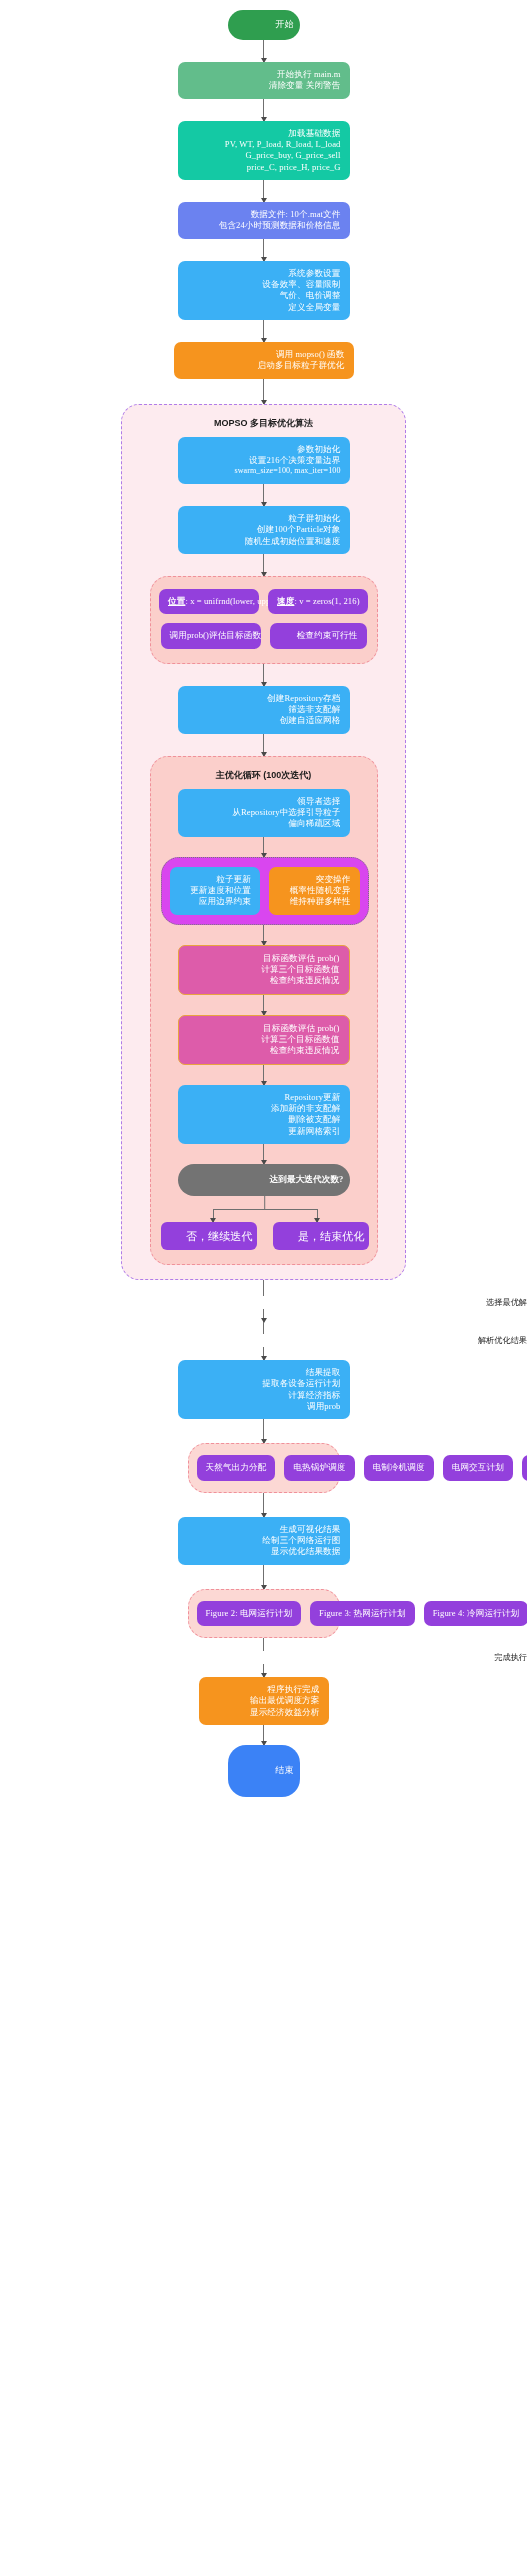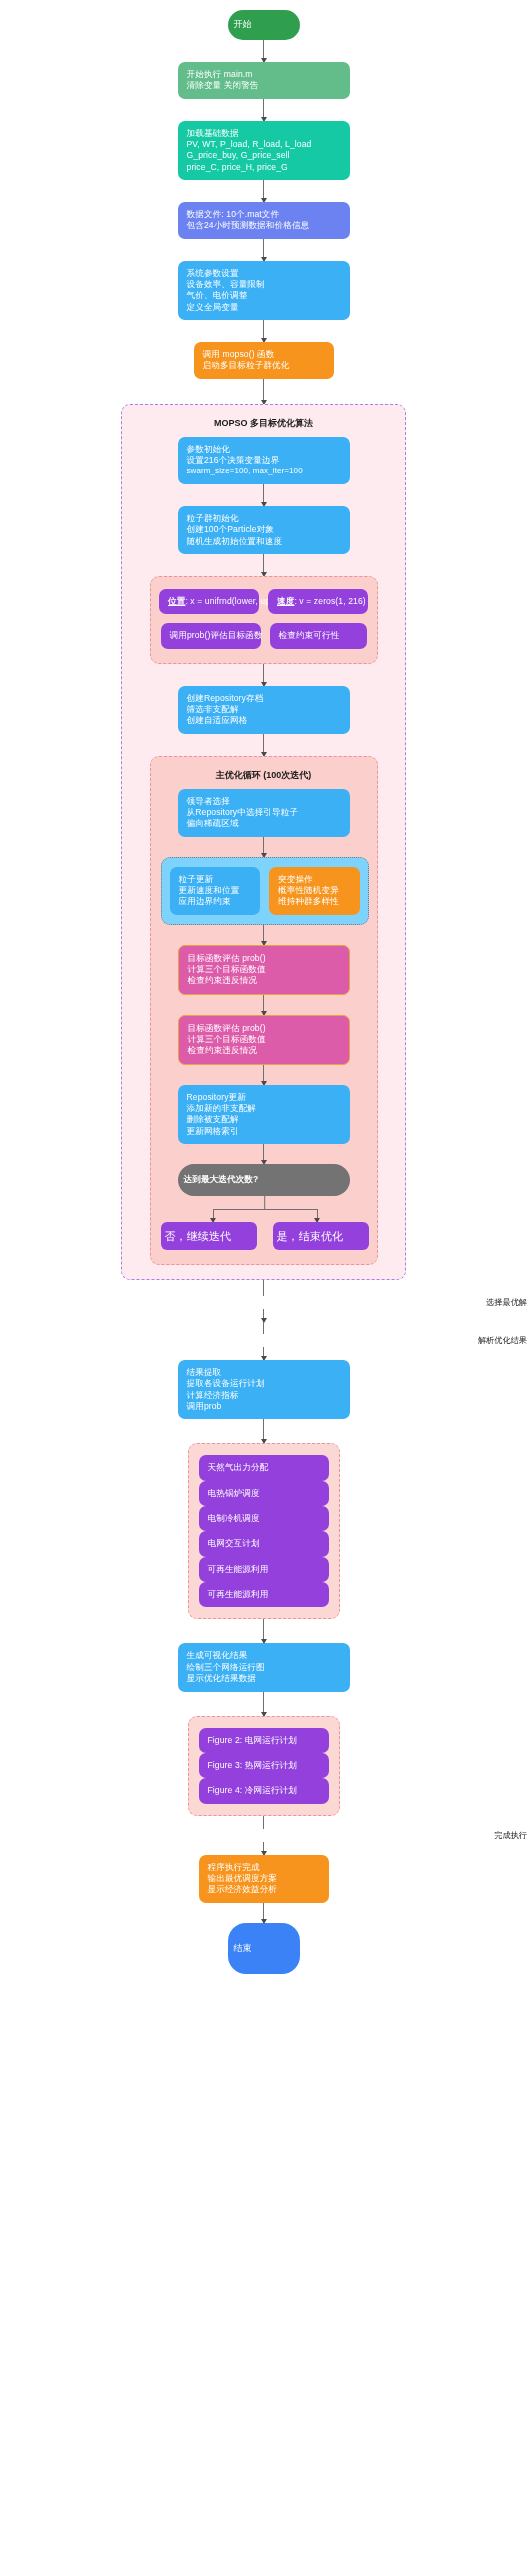--- a/index.html
+++ b/index.html
@@ -13,36 +13,37 @@
     width: 527px;
     height: 2560px;
     background: #ffffff;
     overflow: hidden;
   }
   
   .node {
     position: relative;
     border-radius: 7px;
     color: #ffffff;
-    text-align: left;
+    text-align: right;
     line-height: 1.32;
     font-size: 8.6px;
     padding: 7px 9px;
     margin: 0 auto;
     z-index: 3;
     letter-spacing: .1px;
+    font-family: Liberation Serif, serif;
   }
   .node .ln { display: block; white-space: nowrap; }
 
   .n-green-dark { background: #2f9e4f; border-radius: 18px; width: 72px; font-size: 9px; padding: 9px 6px; }
   .n-green-mid  { background: #62bd8b; width: 172px; }
   .n-teal       { background: #14c9a4; width: 172px; }
   .n-indigo     { background: #6b82f0; width: 172px; }
   .n-blue       { background: #3bb0f5; width: 172px; }
-  .n-orange     { background: #f6941e; width: 140px; }
+  .n-orange     { background: #f6941e; width: 180px; }
   .n-purple     { background: #9340dc; width: 172px; }
   .n-pinkdark   { background: #dd5caa; border: 1.2px solid #e8a33f; width: 172px; }
   .n-pinkround  { background: #737373; border-radius: 16px; width: 172px; font-weight: 600; padding: 10px 6px; }
   .n-red        { background: #3b82f6; border-radius: 18px; width: 72px; font-size: 9px; padding: 20px 6px; }
   .n-sm { font-size: 8px; }
 
   
   .conn {
     position: relative;
     width: 1.6px;
@@ -67,21 +68,21 @@
     color: #222;
     padding: 1px 0;
     background: #ffffff;
     position: relative;
     z-index: 2;
   }
 
   
   .sg {
     position: relative;
-    border-radius: 9px;
+    border-radius: 18px;
     padding: 12px 10px 14px 10px;
     z-index: 2;
   }
   .sg-mopso {
     border: 1.4px dashed #b07ce8;
     background: #fdebef;
     width: 285px;
     margin: 0 auto;
   }
   .sg-inner {
@@ -91,21 +92,21 @@
     margin: 0 auto;
   }
   .sg-loop {
     border: 1.4px dashed #f0909a;
     background: #fbcfcb;
     width: 228px;
     margin: 0 auto;
   }
   .sg-dotted {
     border: 1.4px dotted #7a7a7a;
-    background: #7dd3fc;
+    background: #d946ef;
     width: 208px;
     margin: 0 auto;
     padding: 9px 8px;
   }
   .sg-results {
     border: 1.4px dashed #f0909a;
     background: #fcd8d4;
     width: 152px;
     margin: 0 auto;
     padding: 11px 8px;
@@ -118,21 +119,21 @@
     margin-bottom: 7px;
   }
   .pair-row {
     display: flex;
     justify-content: center;
     gap: 9px;
   }
   .pair-row .node { margin: 0; }
   .half { width: 100px; }
   .half-sm { width: 94px; }
-  .stack { display: flex; flex-direction: column; align-items: center; }
+  .stack { display: flex; gap: 9px; align-items: center; }
 
   
   .branch-wrap { position: relative; height: 26px; width: 208px; margin: 0 auto; }
   .branch-stem { position:absolute; left:50%; top:0; width:1.6px; height:13px; background:#6f6f6f; transform:translateX(-50%); }
   .branch-bar { position:absolute; left:25%; right:25%; top:13px; height:1.6px; background:#6f6f6f; }
   .branch-leg { position:absolute; top:13px; width:1.6px; height:13px; background:#6f6f6f; }
   .branch-leg::after {
     content:""; position:absolute; left:50%; bottom:-1px; transform:translateX(-50%);
     border-left:3.4px solid transparent; border-right:3.4px solid transparent;
     border-top:5px solid #4a4a4a;

